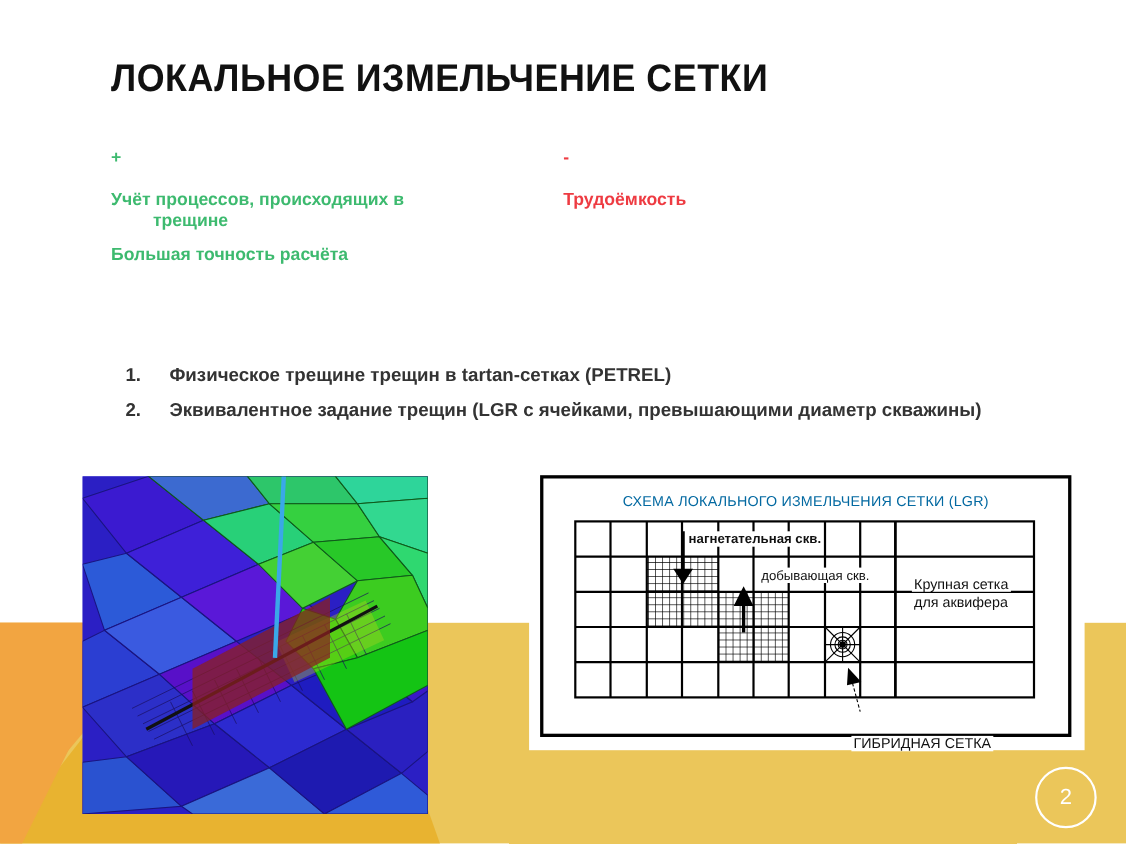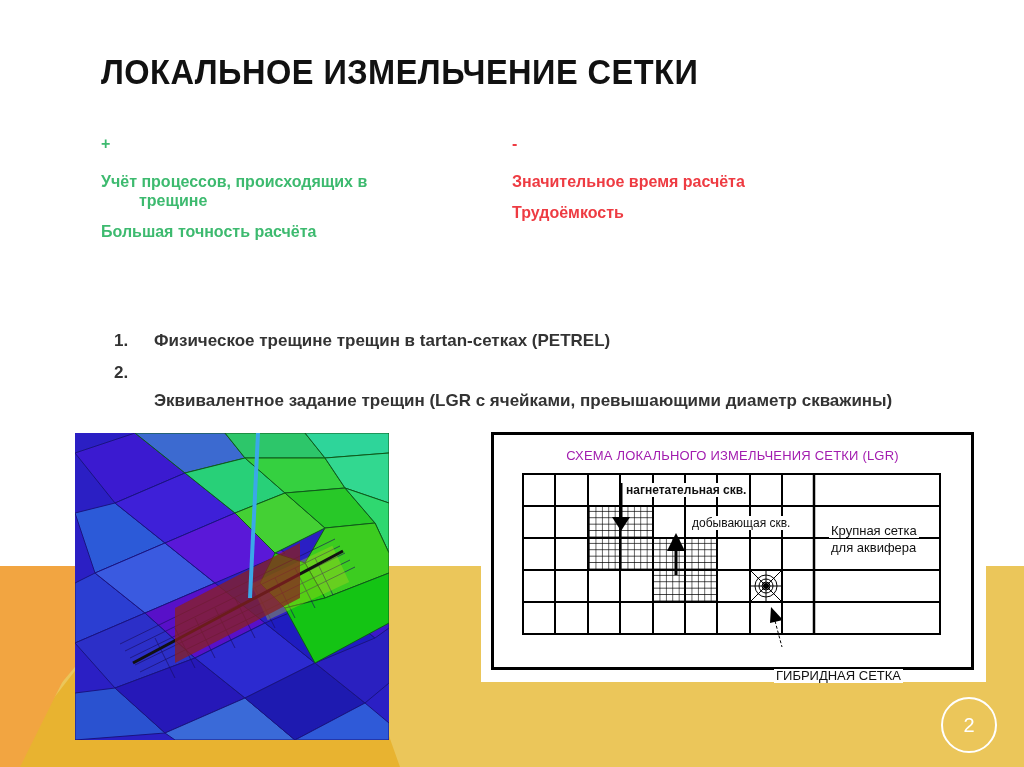--- a/index.html
+++ b/index.html
@@ -35,21 +35,21 @@
   .diagram-wrap {
     position: absolute; left: 481px; top: 425px; width: 505px; height: 257px;
     background: #ffffff;
   }
   .diagram-box {
     position: absolute; left: 10px; top: 7px; width: 483px; height: 238px;
     border: 3px solid #000; box-sizing: border-box; background: #fff;
   }
   .diagram-title {
     position: absolute; left: 0; top: 13px; width: 100%; text-align: center;
-    font-size: 13px; color: #a21caf; letter-spacing: 0.2px;
+    font-size: 13px; color: #0369a1; letter-spacing: 0.2px;
   }
   .lbl { position: absolute; font-size: 12px; color: #111; background: #fff; padding: 0 2px; white-space: nowrap; line-height: 14px; }
   .page-num {
     position: absolute; left: 941px; top: 697px; width: 56px; height: 56px;
     border: 2px solid #fff; border-radius: 50%; box-sizing: border-box;
     color: #fff; font-size: 20px; text-align: center; line-height: 52px;
   }
 </style>
 </head>
 <body>
@@ -73,35 +73,32 @@
     <span class="cont">трещине</span>
   </div>
   <div class="item">
     <span>Большая точность расчёта</span>
   </div>
 </div>
 
 <div class="col minus">
   <div class="sign">-</div>
   <div class="item">
-    <span>Значительное время расчёта</span>
-  </div>
-  <div class="item">
     <span>Трудоёмкость</span>
   </div>
 </div>
 
 <div class="numlist">
   <div class="li">
     <span class="num">1.</span>
     <span style="width:780px;">Физическое трещине трещин в tartan-сетках (PETREL)</span>
   </div>
   <div class="li">
     <span class="num">2.</span>
-    <span style="width:790px;margin-top:28px;">Эквивалентное задание трещин (LGR с ячейками, превышающими диаметр скважины)</span>
+    <span style="width:790px;">Эквивалентное задание трещин (LGR с ячейками, превышающими диаметр скважины)</span>
   </div>
 </div>
 
 <div class="photo">
   <svg width="314" height="307" viewBox="0 0 314 307">
     <defs>
       <clipPath id="clipAll">
           <rect width="314" height="307"></rect>
         </clipPath>
     </defs>

